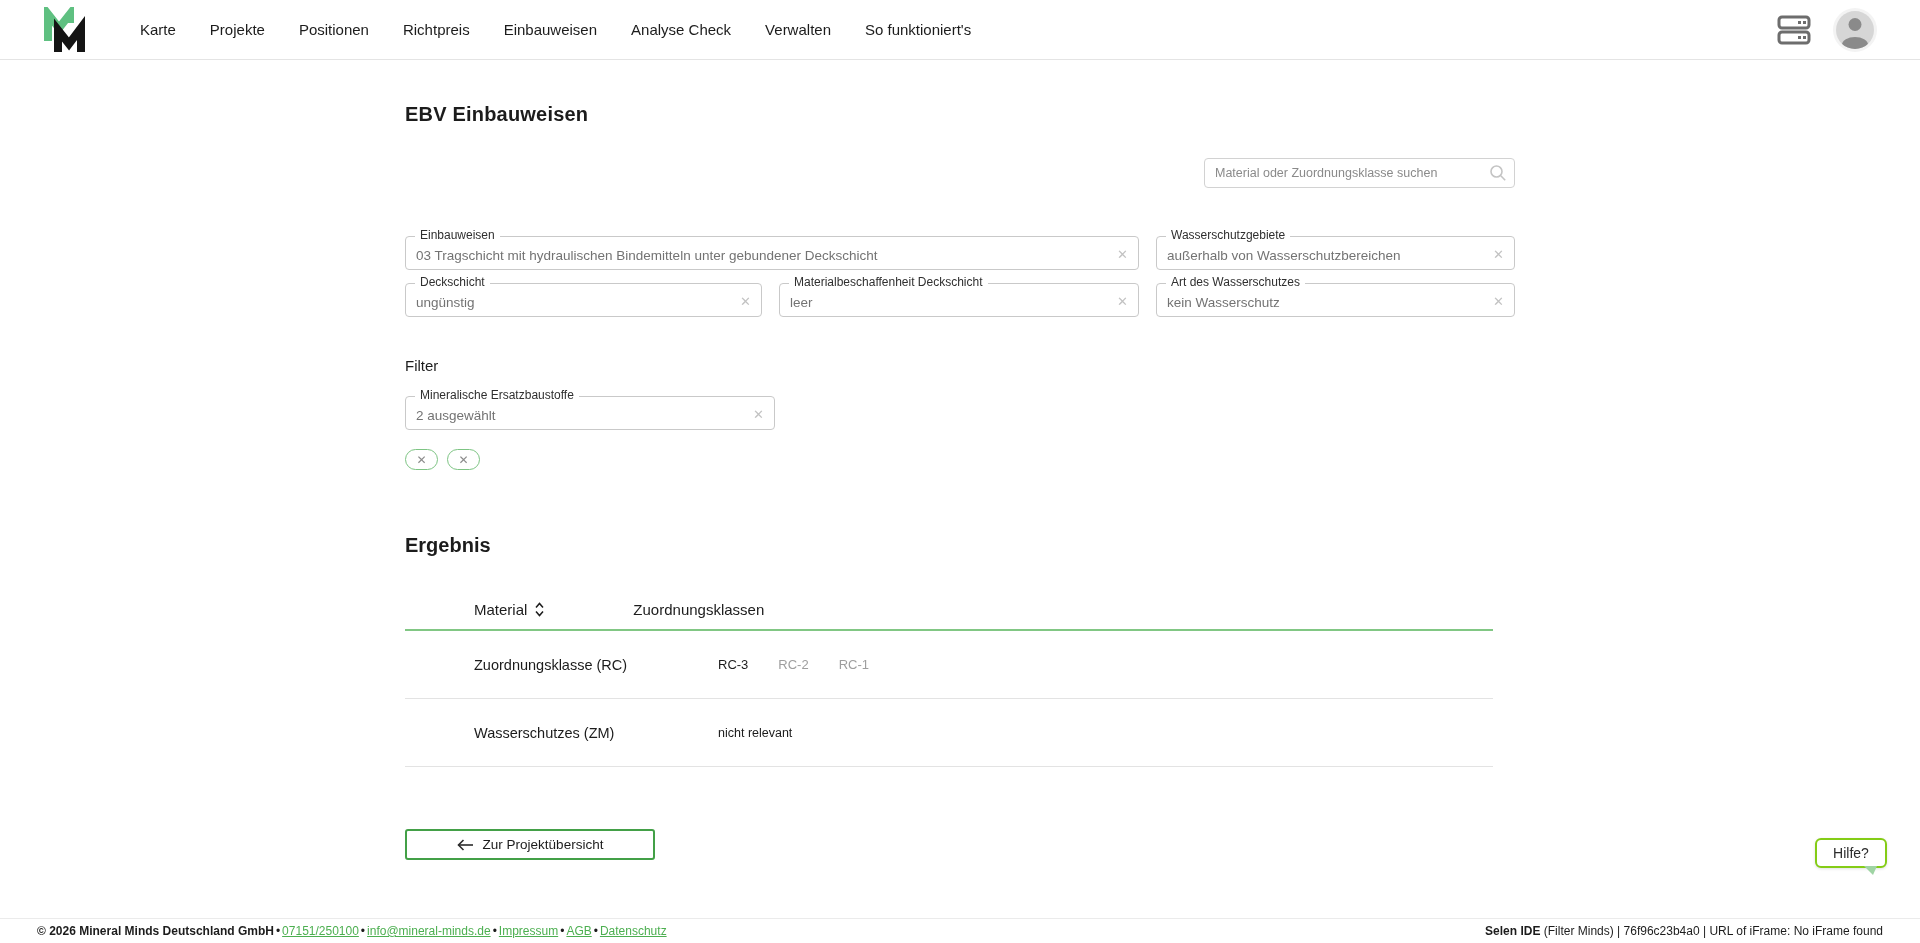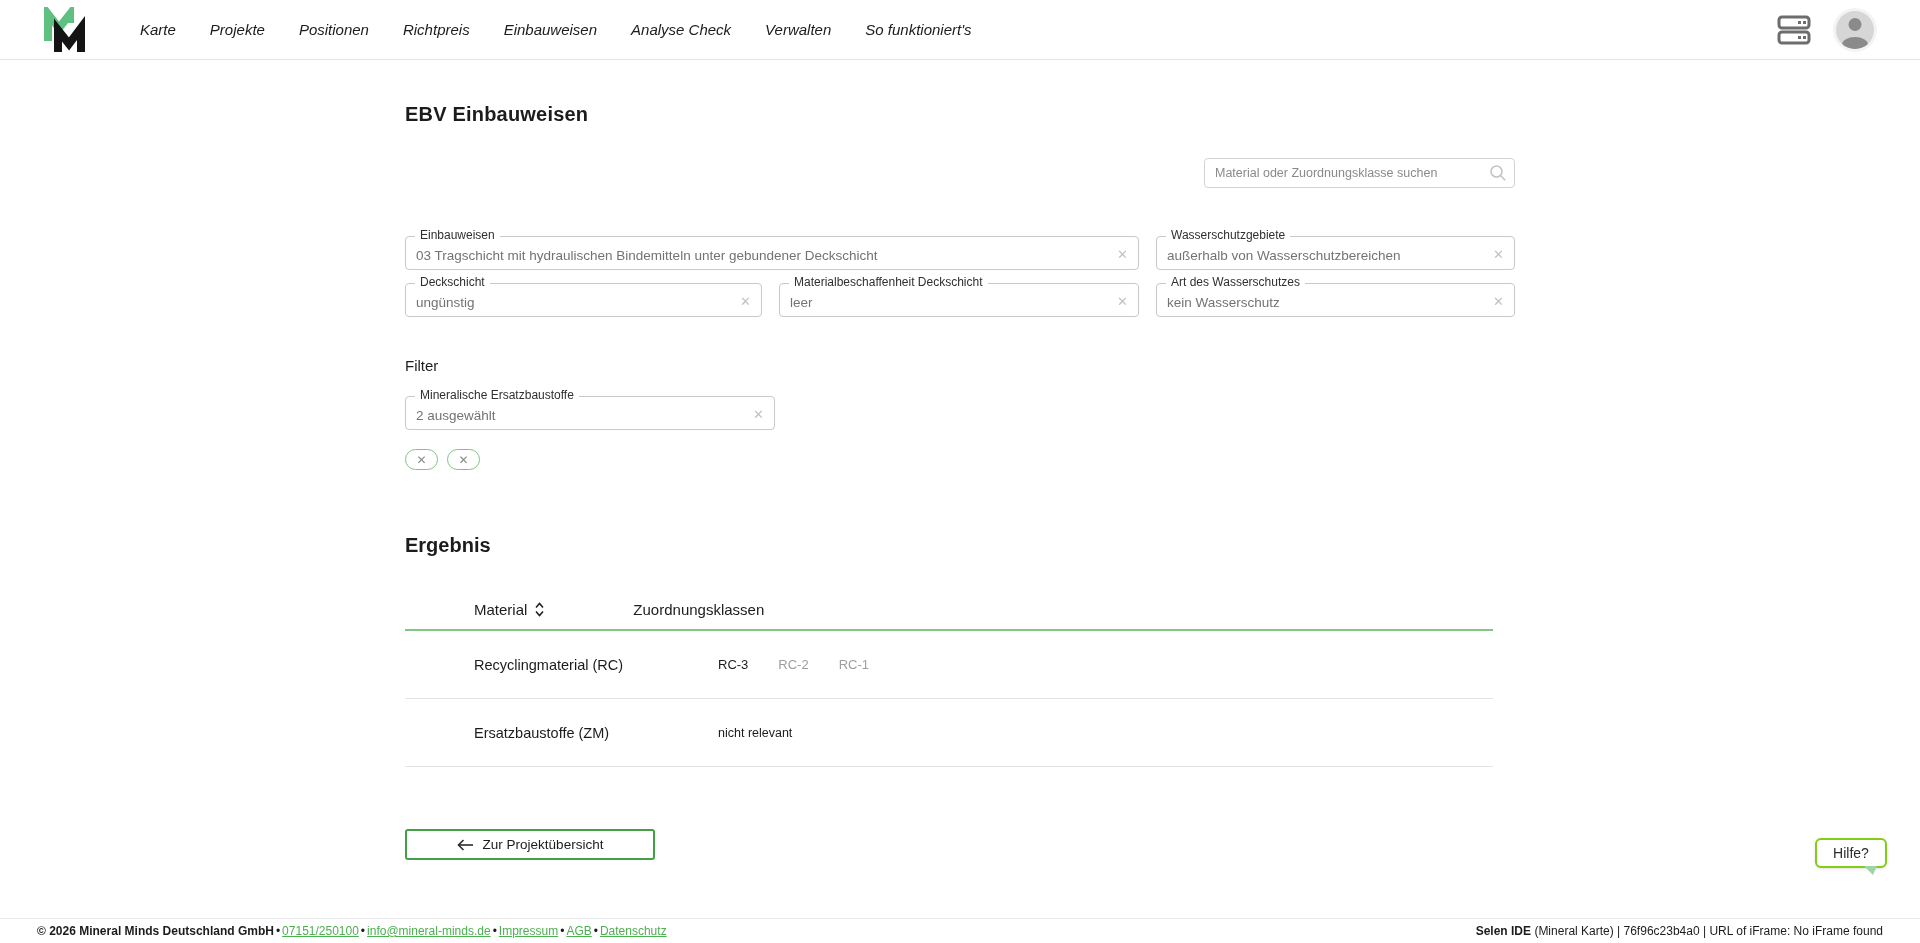--- a/index.html
+++ b/index.html
@@ -2,21 +2,21 @@
 <html><head>
 <meta charset="utf-8">
 <style>
   * { margin:0; padding:0; box-sizing:border-box; }
   html,body { width:1920px; height:943px; background:#ffffff; font-family:"Liberation Sans", sans-serif; color:#1c1c1c; overflow:hidden; }
   body { position:relative; }
 
   
   .topbar { position:absolute; top:0; left:0; width:1920px; height:60px; background:#fff; border-bottom:1px solid #e4e4e4; display:flex; align-items:center; }
   .logo { margin-left:40px; width:52px; height:46px; flex:0 0 auto; }
-  .nav { display:flex; align-items:flex-start; margin-left:48px; gap:34px;font-style:italic; }
+  .nav { display:flex; align-items:flex-start; margin-left:48px; gap:34px; }
   .nav-item { font-size:15px; font-weight:500; color:#1c1c1c; cursor:pointer; white-space:nowrap; }
   .topbar-right { margin-left:auto; margin-right:46px; display:flex; align-items:center; gap:24px; }
   .server-icon { width:36px; height:30px; }
   .avatar { width:38px; height:38px; border-radius:50%; background:#d6d6d6; position:relative; overflow:hidden; box-shadow:0 0 0 3px #f3f3f3; }
   .avatar .head { position:absolute; top:7px; left:50%; transform:translateX(-50%); width:13px; height:13px; border-radius:50%; background:#8a8a8a; }
   .avatar .body { position:absolute; bottom:-4px; left:50%; transform:translateX(-50%); width:26px; height:16px; border-radius:50% 50% 0 0; background:#8a8a8a; }
 
   
   .main { position:absolute; left:405px; top:60px; width:1110px; }
   .page-title { margin-top:43px; font-size:20px; font-weight:700; letter-spacing:.2px; }
@@ -171,30 +171,30 @@
         <span>Material</span>
         <svg class="sort-icon" viewBox="0 0 11 15">
           <path d="M2 5.5 L5.5 1.5 L9 5.5" fill="none" stroke="#1c1c1c" stroke-width="1.5"></path>
           <path d="M2 9.5 L5.5 13.5 L9 9.5" fill="none" stroke="#1c1c1c" stroke-width="1.5"></path>
         </svg>
       </div>
       <div class="th-classes">Zuordnungsklassen</div>
     </div>
 
     <div class="trow">
-      <div class="td-material">Recyclingmaterial (RC)</div>
+      <div class="td-material">Zuordnungsklasse (RC)</div>
       <div class="td-classes">
         <span class="class-label">RC-3</span>
         <span class="class-label inactive">RC-2</span>
         <span class="class-label inactive">RC-1</span>
       </div>
     </div>
 
     <div class="trow">
-      <div class="td-material">Ersatzbaustoffe (ZM)</div>
+      <div class="td-material">Wasserschutzes (ZM)</div>
       <div class="td-classes">
         <span class="class-label plain">nicht relevant</span>
       </div>
     </div>
   </div>
 
   <button class="back-button">
     <svg class="arrow-left" viewBox="0 0 17 12">
       <path d="M6.5 1 L1.5 6 L6.5 11" fill="none" stroke="#2b2b2b" stroke-width="1.6"></path>
       <line x1="1.5" y1="6" x2="16" y2="6" stroke="#2b2b2b" stroke-width="1.6"></line>
@@ -216,15 +216,15 @@
     <span class="sep">•</span>
     <span class="footer-link">info@mineral-minds.de</span>
     <span class="sep">•</span>
     <span class="footer-link">Impressum</span>
     <span class="sep">•</span>
     <span class="footer-link">AGB</span>
     <span class="sep">•</span>
     <span class="footer-link">Datenschutz</span>
   </div>
   <div class="footer-right">
-    <b>Selen IDE</b><span> (Mineral Karte) | 76f96c23b4a0 | URL of iFrame: No iFrame found</span>
+    <b>Selen IDE</b><span> (Filter Minds) | 76f96c23b4a0 | URL of iFrame: No iFrame found</span>
   </div>
 </div>
 
 </body></html>

